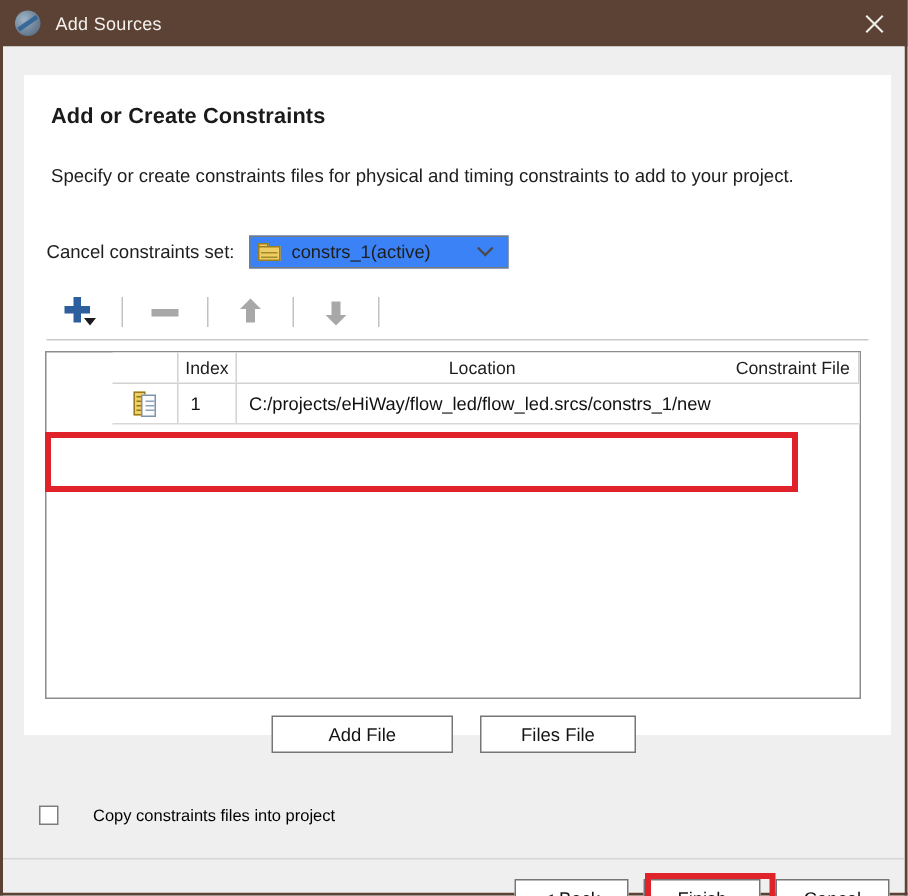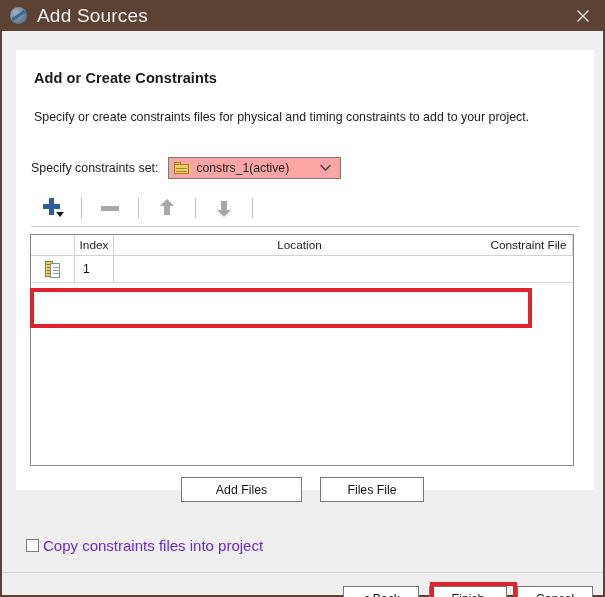--- a/index.html
+++ b/index.html
@@ -51,21 +51,21 @@
     content: "";
     position: absolute;
     left: 1px; top: 7px;
     width: 15px; height: 3px;
     background: #2b5f96;
     transform: rotate(-35deg);
     opacity: .85;
   }
   #title-text {
     color: #f4f0ec;
-    font-size: 19px;
+    font-size: 12px;
     margin-left: 10px;
     letter-spacing: .2px;
     white-space: nowrap;
   }
   #close-button {
     position: absolute;
     right: 0; top: 0;
     width: 44px; height: 31px;
     display: flex;
     align-items: center;
@@ -120,21 +120,21 @@
   }
   #constraint-set-label {
     font-size: 12.4px;
     color: #1d1d1d;
     white-space: nowrap;
   }
   #constraint-set-select {
     margin-left: 10px;
     width: 173px;
     height: 22px;
-    background: #fca5a5;
+    background: #3b82f6;
     border: 1px solid #7a7a7a;
     box-sizing: border-box;
     display: flex;
     align-items: center;
     position: relative;
   }
   .folder-icon {
     width: 15px; height: 12px;
     margin-left: 5px;
     position: relative;
@@ -239,20 +239,21 @@
   
   #file-table {
     position: absolute;
     left: 14px;
     top: 184px;
     width: 544px;
     height: 232px;
     background: #ffffff;
     border: 1px solid #8c8c8c;
     box-sizing: border-box;
+    padding-left: 44px;
   }
   #table-header {
     display: flex;
     height: 21px;
     background: #ffffff;
     border-bottom: 1px solid #d2d2d2;
     box-sizing: border-box;
   }
   .th {
     font-size: 11.8px;
@@ -360,23 +361,23 @@
     align-items: center;
   }
   #copy-checkbox {
     width: 13px; height: 13px;
     background: #ffffff;
     border: 1px solid #7c7c7c;
     box-sizing: border-box;
     flex: 0 0 auto;
   }
   #copy-label {
-    margin-left: 4px;
-    font-size: 15px;
-    color: #6d28d9;
+    margin-left: 23px;
+    font-size: 11px;
+    color: #000000;
     white-space: nowrap;
   }
 
   
   #footer-sep {
     position: absolute;
     left: 0;
     top: 541px;
     width: 601px;
     height: 1px;
@@ -409,21 +410,21 @@
   </div>
 
   <div id="body-area">
 
     <div id="panel">
 
       <div id="page-subtitle">Specify or create constraints files for physical and timing constraints to add to your project.</div>
       <div id="page-title">Add or Create Constraints</div>
 
       <div id="constraint-set-row">
-        <div id="constraint-set-label">Specify constraints set:</div>
+        <div id="constraint-set-label">Cancel constraints set:</div>
         <div id="constraint-set-select">
           <div class="folder-icon">
             <div class="ftab"></div>
             <div class="fbody"></div>
             <div class="fline" style="top:6px"></div>
             <div class="fline" style="top:9px"></div>
           </div>
           <div id="constraint-set-value">constrs_1(active)</div>
           <svg id="constraint-set-chevron" width="11" height="7" viewBox="0 0 11 7">
             <path d="M1 1 L5.5 5.5 L10 1" stroke="#4a4a4a" stroke-width="1.6" fill="none" stroke-linecap="round"></path>
@@ -479,30 +480,31 @@
                     <i style="top:11px"></i>
                 </div>
                 <div class="front">
                   <i style="top:3px"></i>
                     <i style="top:6px"></i>
                     <i style="top:9px"></i>
                 </div>
               </div>
             </div>
             <div class="td c-index">1</div>
+            <div class="td c-loc">C:/projects/eHiWay/flow_led/flow_led.srcs/constrs_1/new</div>
           </div>
         </div>
       </div>
 
     </div>
 
     <div class="red-box" id="red-box-row"></div>
 
     <div id="mid-buttons">
-      <div class="btn" id="add-files-button">Add Files</div>
+      <div class="btn" id="add-files-button">Add File</div>
       <div class="btn" id="create-file-button">Files File</div>
     </div>
 
     <div id="copy-row">
       <div id="copy-checkbox"></div>
       <div id="copy-label">Copy constraints files into project</div>
     </div>
 
     <div id="footer-sep"></div>
     <div id="footer-buttons">

